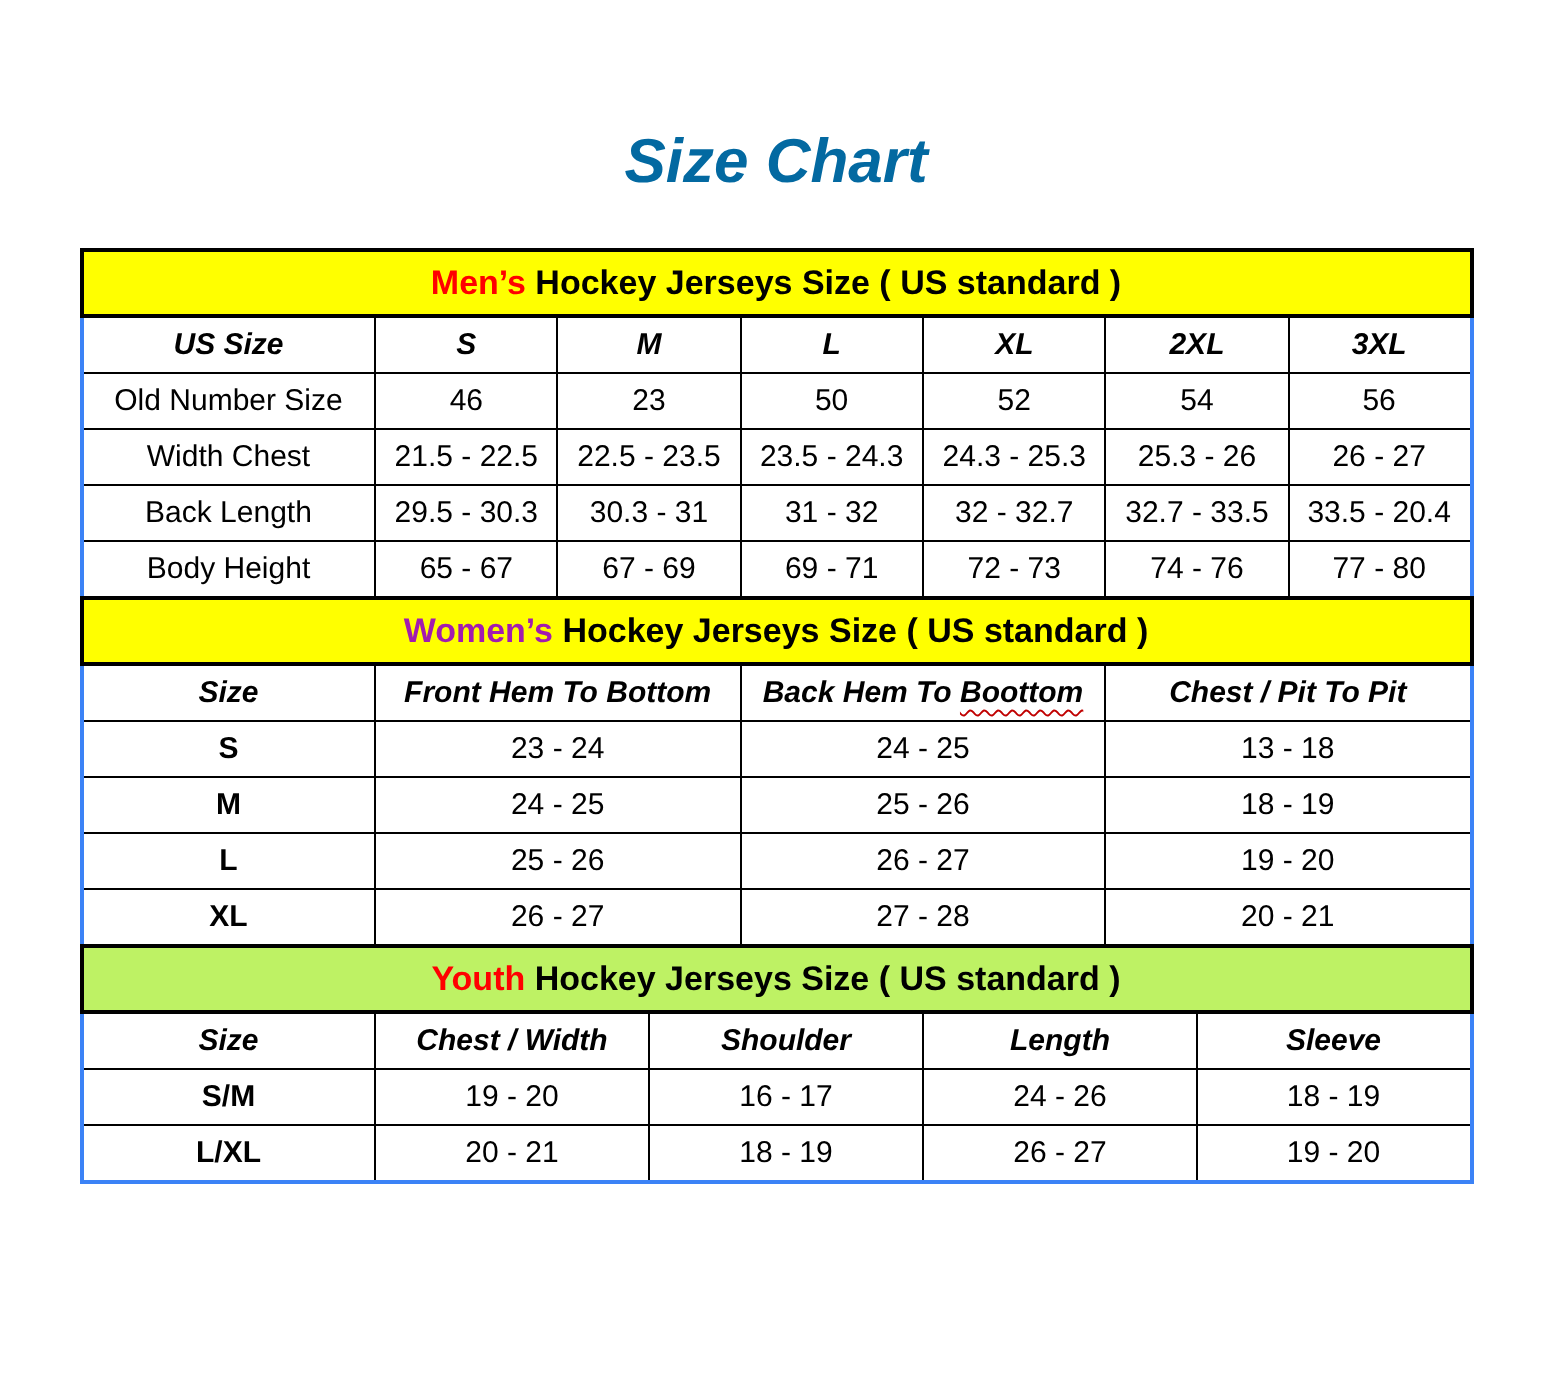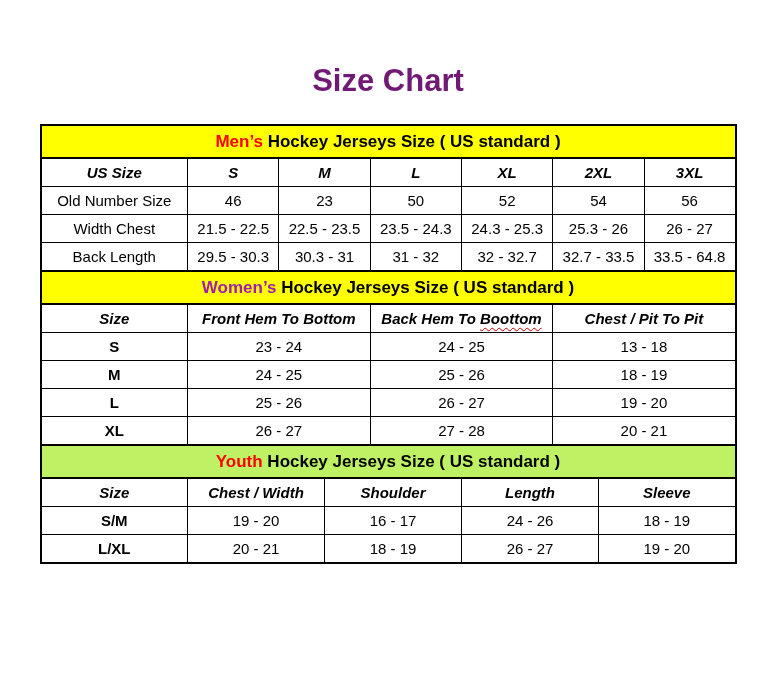--- a/index.html
+++ b/index.html
@@ -28,21 +28,21 @@
     letter-spacing: 0px;
   }
   .sections {
     width: 697px;
     margin: 24px auto 0 auto;
   }
   table.size-table {
     width: 697px;
     table-layout: fixed;
     border-collapse: collapse;
-    border: 2px solid #000000;
+    border: 2px solid #3b82f6;
     margin-top: -2px;
   }
   table.size-table:first-child { margin-top: 0; }
   table.size-table td {
     border: 1.5px solid #000000;
     height: 27px;
     padding: 0 2px;
     text-align: center;
     vertical-align: middle;
     font-size: 15px;
@@ -64,21 +64,21 @@
     text-decoration-line: underline;
     text-decoration-style: wavy;
     text-decoration-thickness: 1px;
     text-underline-offset: 3px;
   }
 </style>
 </head>
 <body>
 
 <div class="page">
-  <div class="page-title" style="color: #701a75;">Size Chart</div>
+  <div class="page-title" style="color: #0369a1; font-style: italic;">Size Chart</div>
   <div class="sections">
       <table class="size-table section-mens">
         <colgroup>
           <col style="width: 147px;">
           <col>
           <col>
           <col>
           <col>
           <col>
           <col>
@@ -114,21 +114,30 @@
             <td>25.3 - 26</td>
             <td>26 - 27</td>
           </tr>
           <tr>
             <td class="first">Back Length</td>
             <td>29.5 - 30.3</td>
             <td>30.3 - 31</td>
             <td>31 - 32</td>
             <td>32 - 32.7</td>
             <td>32.7 - 33.5</td>
-            <td>33.5 - 64.8</td>
+            <td>33.5 - 20.4</td>
+          </tr>
+          <tr>
+            <td class="first">Body Height</td>
+            <td>65 - 67</td>
+            <td>67 - 69</td>
+            <td>69 - 71</td>
+            <td>72 - 73</td>
+            <td>74 - 76</td>
+            <td>77 - 80</td>
           </tr>
         </tbody>
       </table>
       <table class="size-table section-womens">
         <colgroup>
           <col style="width: 147px;">
           <col>
           <col>
           <col>
         </colgroup>

